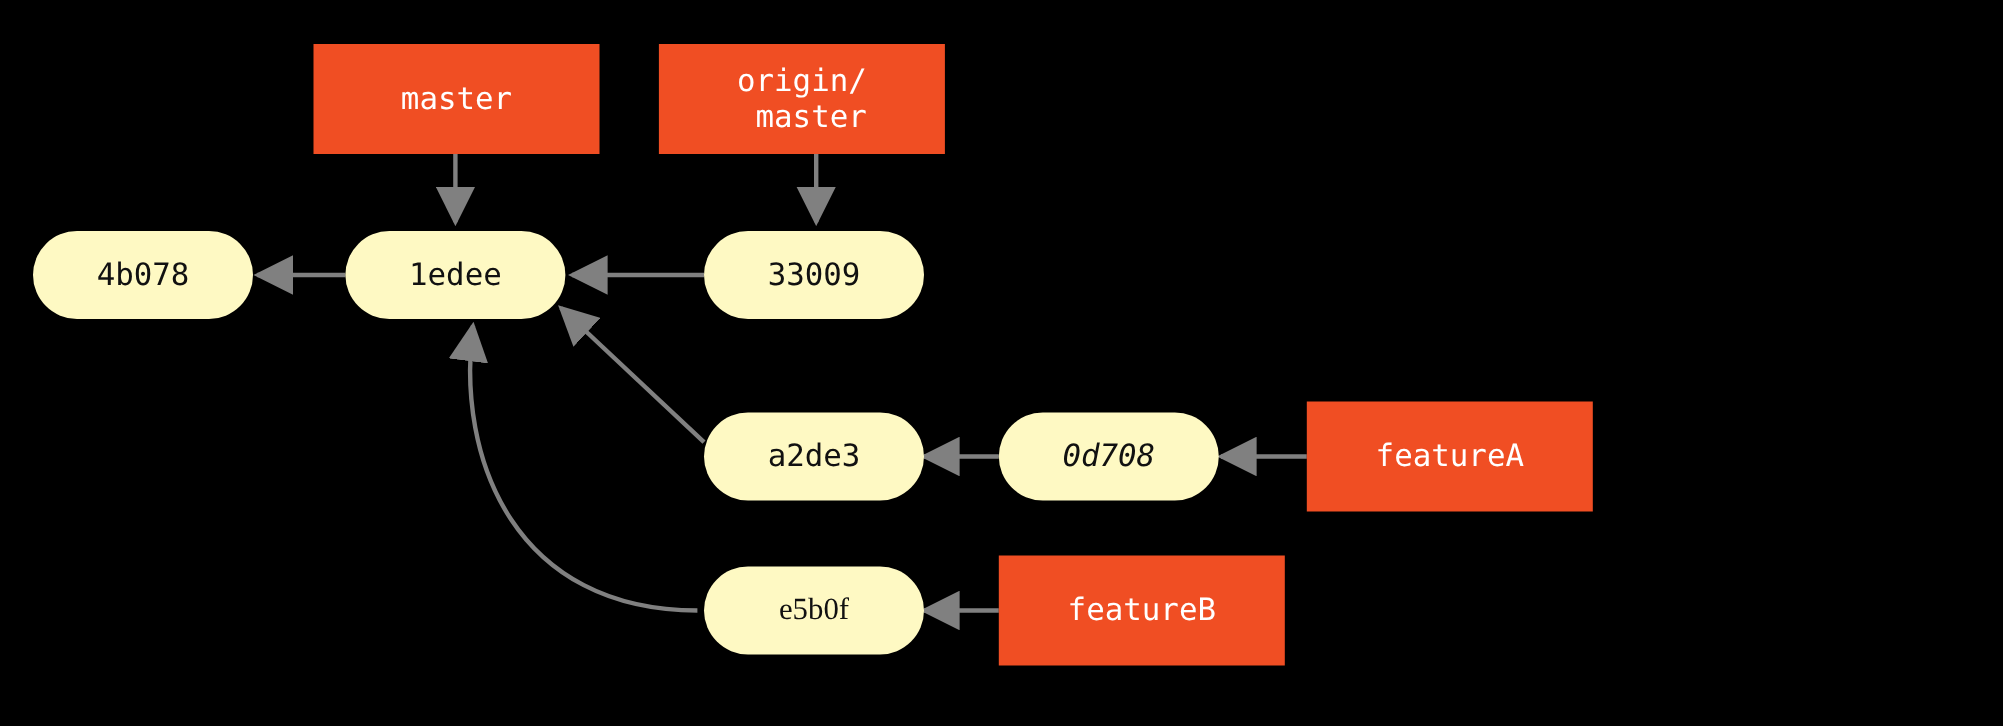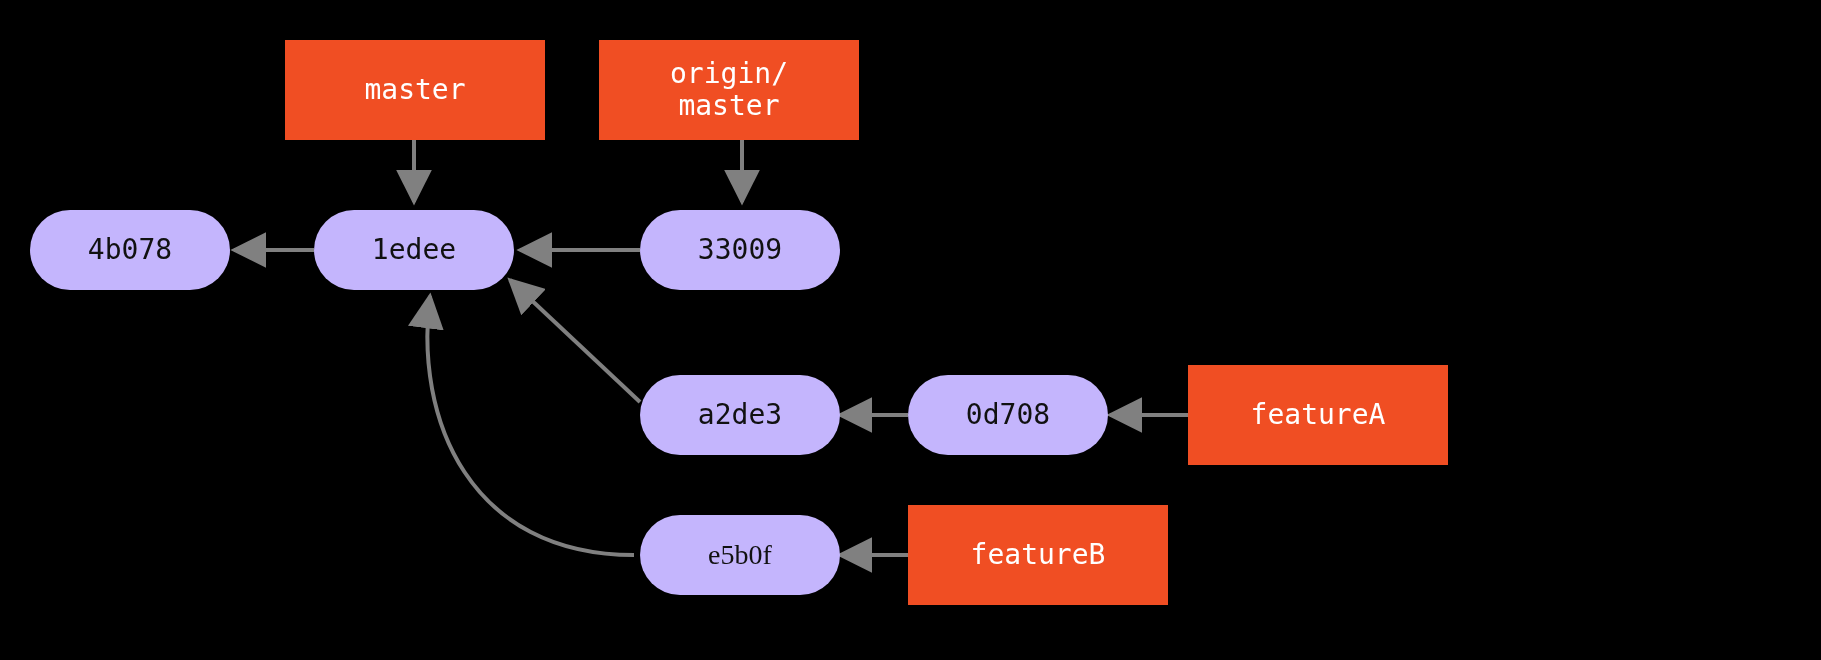--- a/index.html
+++ b/index.html
@@ -21,27 +21,27 @@
     width: 1821px;
     height: 660px;
     pointer-events: none;
   }
   .node {
     position: absolute;
     box-sizing: border-box;
     display: flex;
     align-items: center;
     justify-content: center;
-    text-align: center;
+    text-align: right;
     font-size: 28px;
     line-height: 1.15;
     white-space: pre;
   }
   .commit {
-    background: #c4b5fd;
+    background: #fef9c3;
     color: #111;
     border-radius: 40px;
     width: 200px;
     height: 80px;
   }
   .branch {
     background: #f04e23;
     color: #fff;
     width: 260px;
     height: 100px;
@@ -104,21 +104,21 @@
   </div>
 
   <div class="node commit" style="left:640px; top:210px;">
     <span>33009</span>
   </div>
 
   <div class="node commit" style="left:640px; top:375px;">
     <span>a2de3</span>
   </div>
 
-  <div class="node commit" style="left:908px; top:375px;">
+  <div class="node commit" style="left:908px; top:375px;font-style:italic;">
     <span>0d708</span>
   </div>
 
   <div class="node commit" style="left:640px; top:515px;font-family:Liberation Serif, serif;">
     <span>e5b0f</span>
   </div>
 
 </div>
 
 </body></html>

